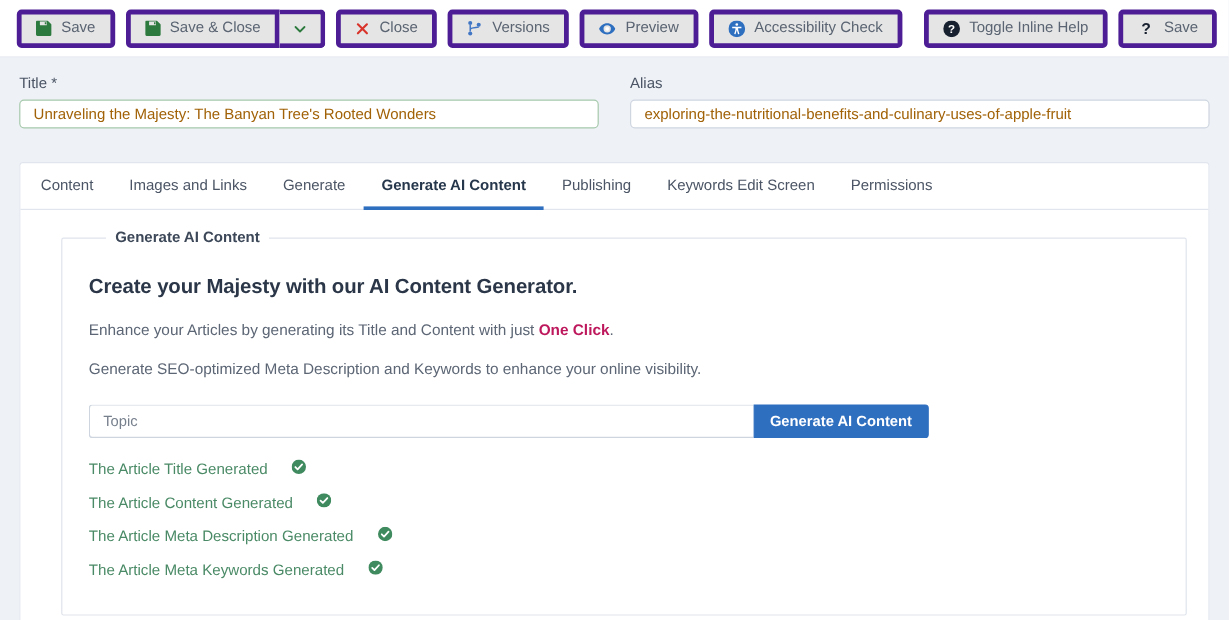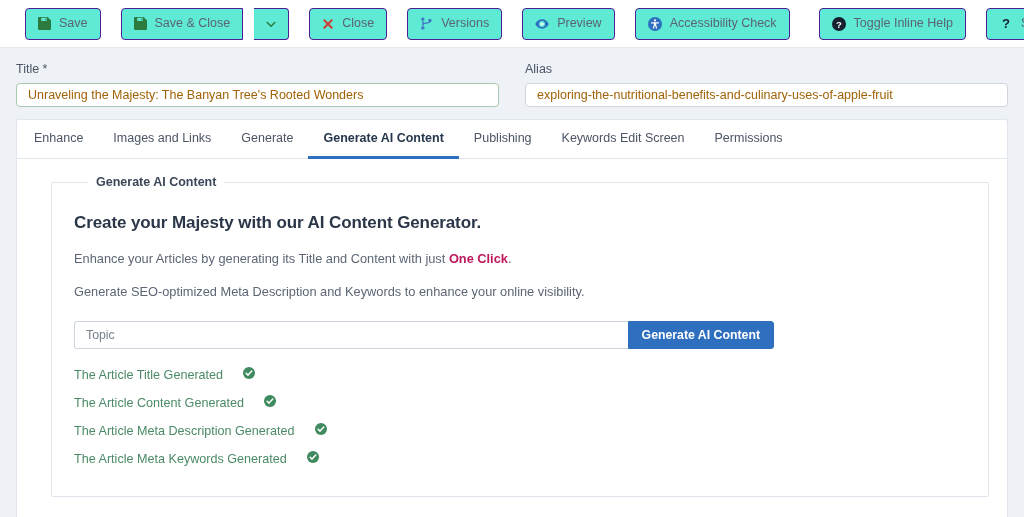--- a/index.html
+++ b/index.html
@@ -22,28 +22,27 @@
     gap: 9px;
   }
   .tb-spacer { flex: 1 1 auto; }
 
   .btn {
     height: 32px;
     display: inline-flex;
     align-items: center;
     gap: 8px;
     padding: 0 12px;
-    background: #5eead4;
-    border: 1px solid #4c1d95;
+    background: #e5e5e5;
+    border: 4px solid #4c1d95;
     border-radius: 4px;
     font-size: 12.5px;
     color: #5a6472;
     cursor: pointer;
     white-space: nowrap;
-    margin-left: 11px;
   }
   .btn .lbl { line-height: 1; }
 
   .btn-group { display: inline-flex; }
   .btn-group .btn:first-child {
     border-top-right-radius: 0;
     border-bottom-right-radius: 0;
   }
   .btn-group .btn:last-child {
     border-top-left-radius: 0;
@@ -52,21 +51,21 @@
     padding: 0 11px;
   }
 
   .ico { display: inline-flex; align-items: center; justify-content: center; flex: none; }
   .ico svg { display: block; }
 
   
   .fields-row {
     display: flex;
     gap: 26px;
-    padding: 14px 16px 12px 16px;
+    padding: 14px 16px 28px 16px;
   }
   .field { flex: 1 1 0; min-width: 0; }
   .field-label {
     font-size: 12.5px;
     color: #4a5464;
     margin-bottom: 7px;
     display: block;
   }
   .txt {
     width: 100%;
@@ -296,21 +295,21 @@
   </div>
   <div class="field">
     <label class="field-label">Alias</label>
     <input class="txt" type="text" value="exploring-the-nutritional-benefits-and-culinary-uses-of-apple-fruit" style="">
   </div>
 </div>
 
 <div class="panel">
 
   <div class="tabs">
-    <div class="tab">Enhance</div>
+    <div class="tab">Content</div>
     <div class="tab">Images and Links</div>
     <div class="tab">Generate</div>
     <div class="tab active">Generate AI Content</div>
     <div class="tab">Publishing</div>
     <div class="tab">Keywords Edit Screen</div>
     <div class="tab">Permissions</div>
   </div>
 
   <div class="panel-body">
     <fieldset class="gen">

